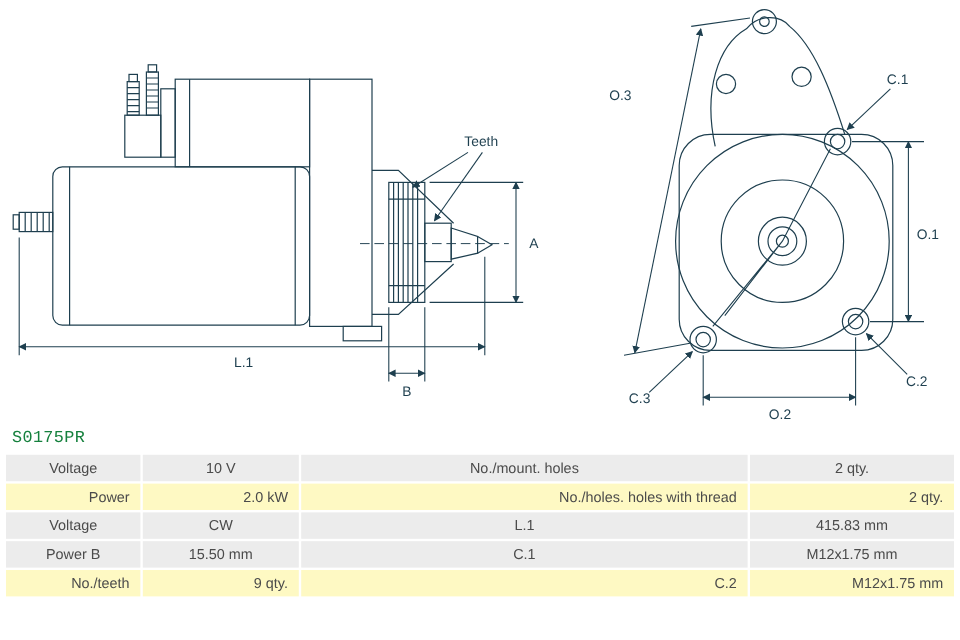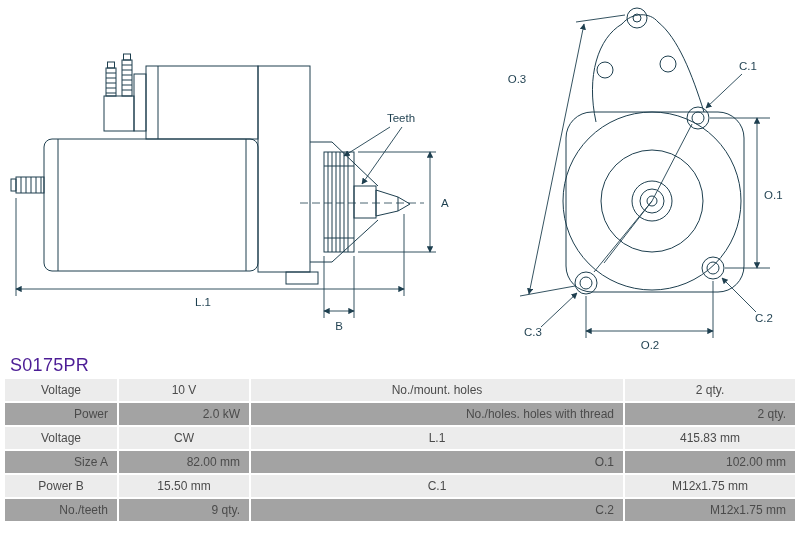--- a/index.html
+++ b/index.html
@@ -1,27 +1,27 @@
 <!DOCTYPE html>
 <html><head>
 <meta charset="utf-8">
 <style>
   * { margin:0; padding:0; box-sizing:border-box; }
   html,body { width:800px; height:533px; background:#ffffff; overflow:hidden;
               font-family:"Liberation Sans", sans-serif; }
   .drawing { display:block; }
-  .part-number { color:#4c1d95; font-size:18px; line-height:16px;
-                 margin:3px 0 4px 10px; letter-spacing:.3px; }
+  .part-number { color:#15803d; font-size:14px; line-height:16px;
+                 margin:3px 0 4px 10px; letter-spacing:.3px;font-family:Liberation Mono, monospace; }
   table.specs { width:794px; margin:0 3px; border-collapse:separate;
                 border-spacing:2px; font-size:12px; color:#4b4b4b;
                 table-layout:fixed; }
   .specs td { padding:4px 9px; height:17px; text-align:right;
               overflow:hidden; white-space:nowrap; }
   .specs tr.odd  td { background:#ececec;text-align:center; }
-  .specs tr.even td { background:#a3a3a3; }
+  .specs tr.even td { background:#fef9c3; }
   col.c1 { width:112px; } col.c2 { width:130px; }
   col.c3 { width:372px; } col.c4 { width:170px; }
   svg text { font-family:"Liberation Sans", sans-serif; font-size:11.5px;
              fill:#1e3f4f; stroke:none; }
 </style>
 </head>
 <body>
 
 <svg class="drawing" width="800" height="354" viewBox="0 0 800 354">
   <defs>
@@ -153,26 +153,20 @@
       <td>2.0 kW</td>
       <td>No./holes. holes with thread</td>
       <td>2 qty.</td>
     </tr>
     <tr class="odd">
       <td>Voltage</td>
       <td>CW</td>
       <td>L.1</td>
       <td>415.83 mm</td>
     </tr>
-    <tr class="even">
-      <td>Size A</td>
-      <td>82.00 mm</td>
-      <td>O.1</td>
-      <td>102.00 mm</td>
-    </tr>
     <tr class="odd">
       <td>Power B</td>
       <td>15.50 mm</td>
       <td>C.1</td>
       <td>M12x1.75 mm</td>
     </tr>
     <tr class="even">
       <td>No./teeth</td>
       <td>9 qty.</td>
       <td>C.2</td>

